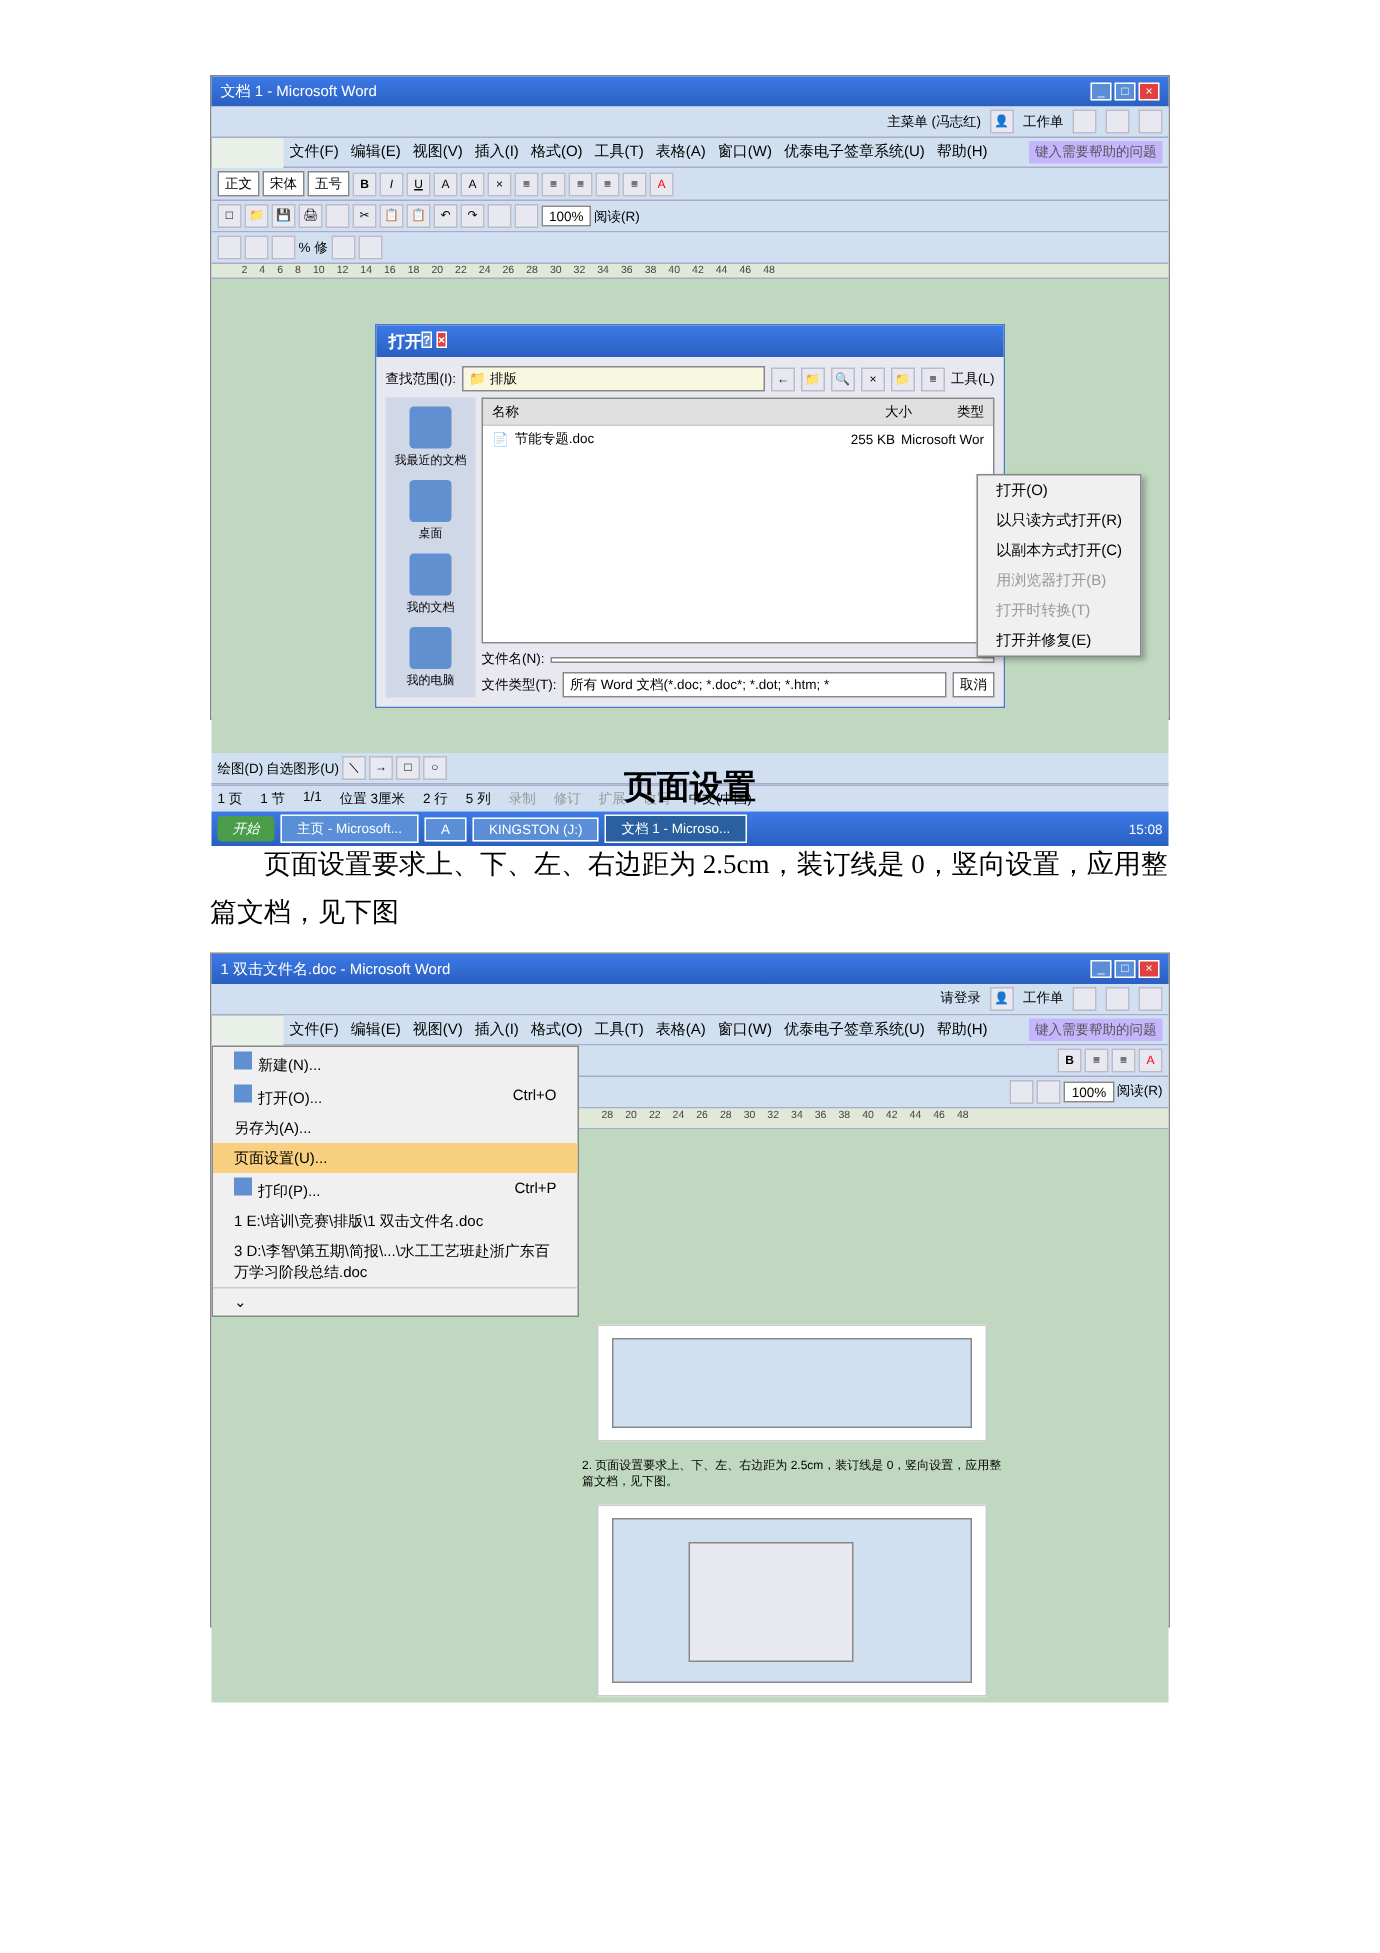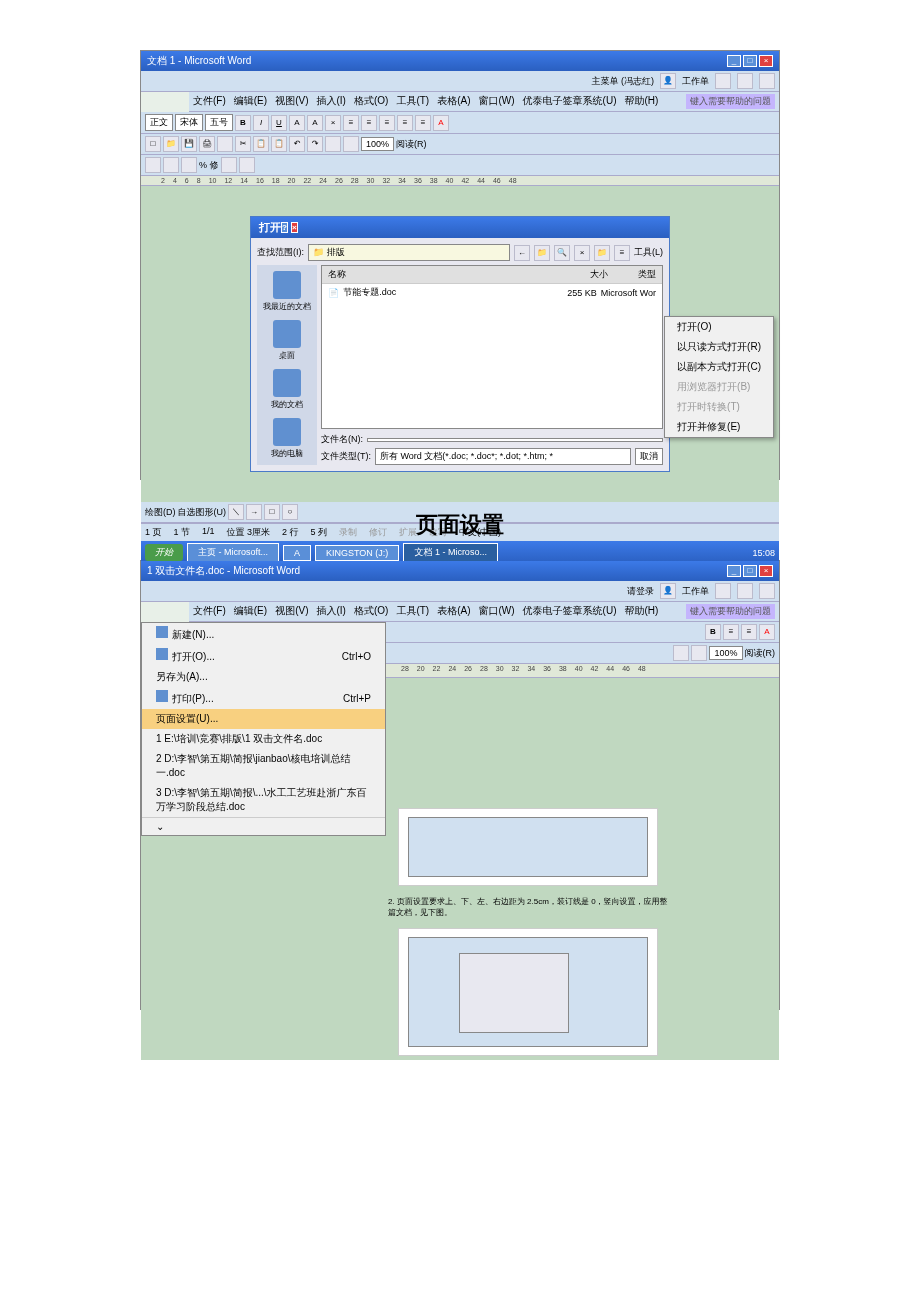--- a/index.html
+++ b/index.html
@@ -196,21 +196,21 @@
             </div>
             <div style="display:flex; gap:4px; margin-top:2px; align-items:center;">
               <span>文件类型(T):</span>
               <span class="dropdown-select" style="flex:1">所有 Word 文档(*.doc; *.doc*; *.dot; *.htm; *</span>
               <span class="dropdown-select">取消</span>
             </div>
           </div>
         </div>
       </div>
     </div>
-    <div class="context-menu" style="right:5px; top:130px;">
+    <div class="context-menu" style="right:18px; top:130px;">
       <div class="context-item">打开(O)</div>
       <div class="context-item">以只读方式打开(R)</div>
       <div class="context-item">以副本方式打开(C)</div>
       <div class="context-item disabled">用浏览器打开(B)</div>
       <div class="context-item disabled">打开时转换(T)</div>
       <div class="context-item">打开并修复(E)</div>
     </div>
   </div>
   <div class="toolbar">
     <span>绘图(D)</span>
@@ -238,20 +238,21 @@
     <span class="task-item">主页 - Microsoft...</span>
     <span class="task-item">A</span>
     <span class="task-item">KINGSTON (J:)</span>
     <span class="task-item active">文档 1 - Microso...</span>
     <span style="margin-left:auto">15:08</span>
   </div>
 </div>
 </div>
 
 <div class="heading-text">页面设置</div>
+<div class="body-text">页面设置要求上、下、左、右边距为 2.5cm，装订线是 0，竖向设置，应用整篇文档，见下图</div>
 
 <div class="screenshot">
 <div class="ss-container" style="height:450px; display:flex; flex-direction:column;">
   <div class="title-bar">
     <span>1 双击文件名.doc - Microsoft Word</span>
     <div class="win-controls">
       <span class="win-btn">_</span>
       <span class="win-btn">□</span>
       <span class="win-btn close">×</span>
     </div>
@@ -282,29 +283,28 @@
       <div class="file-menu-item">
               <span><span class="menu-icon"></span><span>新建(N)...</span></span>
             </div>
       <div class="file-menu-item">
               <span><span class="menu-icon"></span><span>打开(O)...</span></span>
               <span>Ctrl+O</span>
             </div>
       <div class="file-menu-item">
               <span><span>另存为(A)...</span></span>
             </div>
+      <div class="file-menu-item highlight">
+              <span><span>页面设置(U)...</span></span>
+            </div>
       <div class="file-menu-item">
               <span><span class="menu-icon"></span><span>打印(P)...</span></span>
               <span>Ctrl+P</span>
             </div>
-      <div class="file-menu-item highlight">
-              <span><span>页面设置(U)...</span></span>
-            </div>
       <div class="file-menu-item">1 E:\培训\竞赛\排版\1 双击文件名.doc</div>
-      <div class="file-menu-item">2 D:\李智\第五期\简报\jianbao\核电培训总结一.doc</div>
       <div class="file-menu-item">3 D:\李智\第五期\简报\...\水工工艺班赴浙广东百万学习阶段总结.doc</div>
       <div class="file-menu-item" style="text-align:center; border-top:1px solid #ccc;">⌄</div>
     </div>
     <div style="flex:1;">
       <div class="toolbar" style="justify-content:flex-end; padding-left:250px;">
         <span class="tb-btn"><b>B</b></span>
         <span class="tb-btn">≡</span>
         <span class="tb-btn">≡</span>
         <span class="tb-btn" style="color:red">A</span>
       </div>

